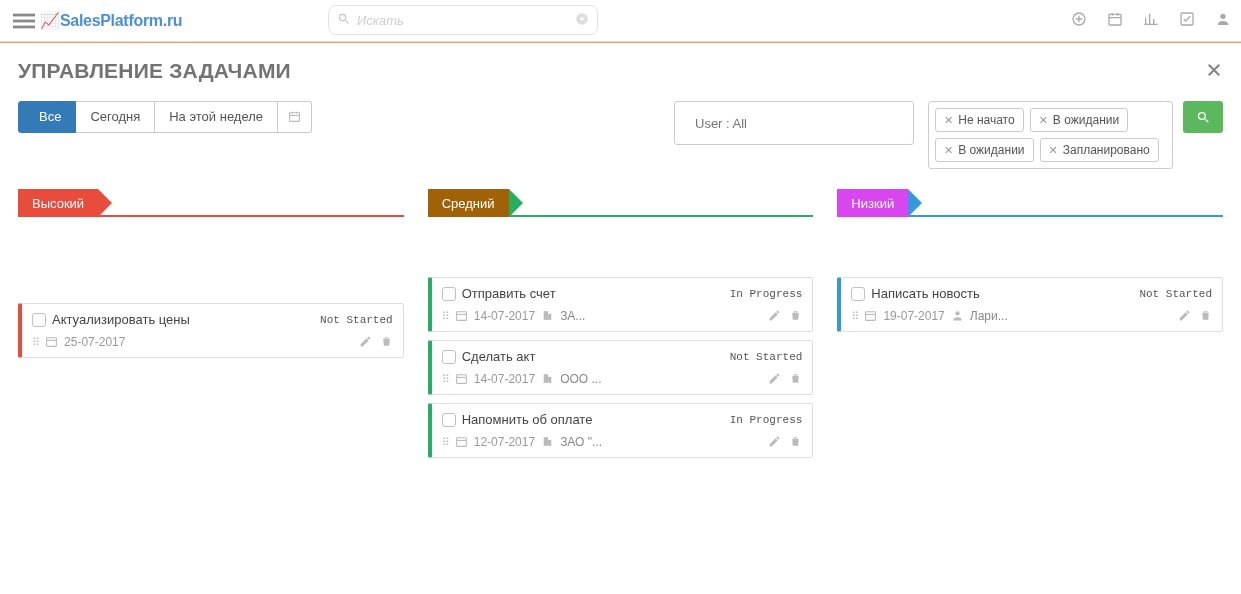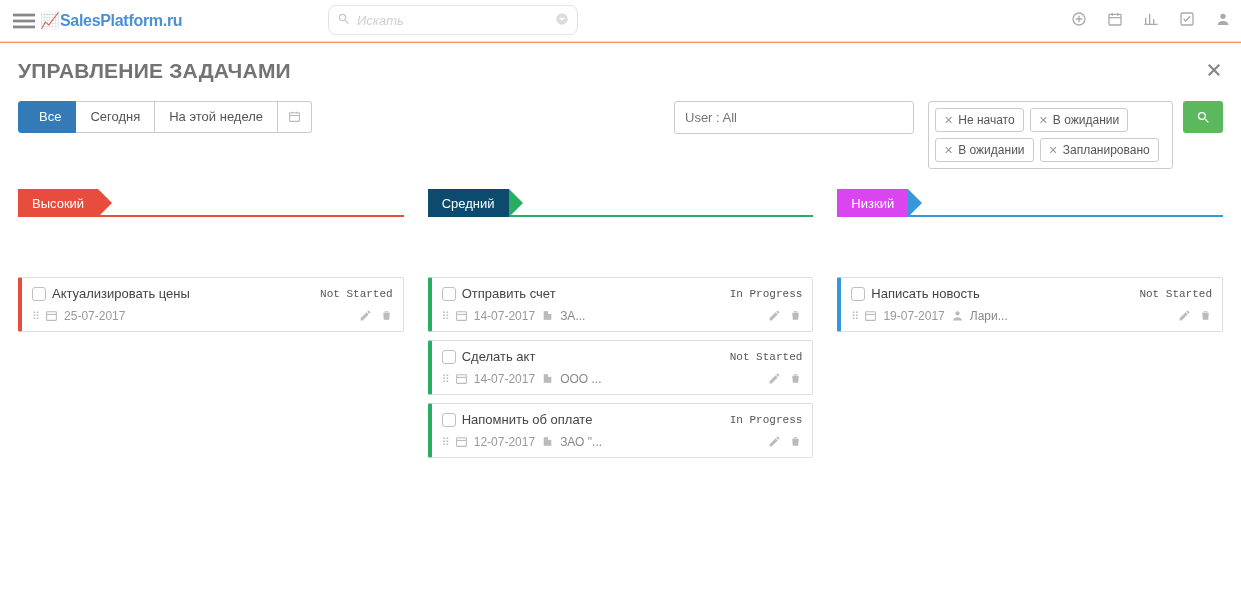--- a/index.html
+++ b/index.html
@@ -3,58 +3,58 @@
 <meta charset="utf-8">
 <style>
 * { box-sizing: border-box; margin: 0; padding: 0; }
 body { font-family: "Helvetica Neue", Arial, sans-serif; font-size: 13px; color: #555; background: #fff; width: 1241px; }
 .topbar { height: 42px; display: flex; align-items: center; border-bottom: 1px solid #dde0df; padding: 0 10px; position: relative; }
 .menu-btn { width: 28px; height: 28px; display: flex; align-items: center; justify-content: center; color: #888; cursor: pointer; }
 .menu-btn svg { width: 22px; height: 22px; }
 .logo-wrap { display: flex; align-items: center; margin-left: 2px; }
 .logo-icon { color: #4a8fd7; font-weight: bold; font-size: 16px; }
 .logo-text { color: #4a8fd7; font-weight: bold; font-size: 16px; letter-spacing: -0.3px; }
-.search-wrap { position: absolute; left: 328px; top: 5px; width: 250px; height: 30px; border: 1px solid #e3e3e3; border-radius: 8px; display: flex; align-items: center; padding: 0 8px; background: #fff; }
+.search-wrap { position: absolute; left: 328px; top: 5px; width: 270px; height: 30px; border: 1px solid #e3e3e3; border-radius: 8px; display: flex; align-items: center; padding: 0 8px; background: #fff; }
 .search-wrap .search-icon { color: #c6c6c6; margin-right: 6px; }
 .search-wrap input { border: none; outline: none; font-size: 13px; color: #777; flex: 1; background: transparent; }
 .search-wrap input::placeholder { color: #cfcfcf; font-style: italic; }
 .search-wrap .chev { color: #c6c6c6; }
 .top-right { margin-left: auto; display: flex; align-items: center; gap: 20px; color: #aaa; }
 .top-right .ticon { cursor: pointer; }
 .orange-line { height: 1px; background: #f29d62; width: 100%; }
 .page-head { display: flex; align-items: center; justify-content: space-between; padding: 16px 18px 10px 18px; }
 .page-title { font-size: 21px; font-weight: 700; color: #737373; letter-spacing: 0.2px; }
 .close-x { color: #888; cursor: pointer; }
 .close-x svg { width: 18px; height: 18px; }
 .controls-row { display: flex; align-items: flex-start; padding: 8px 18px 0 18px; gap: 10px; }
 .btn-group { display: flex; }
 .btn { border: 1px solid #ccc; background: #fff; padding: 6px 14px; font-size: 13px; cursor: pointer; color: #555; line-height: 18px; }
 .btn:first-child { border-radius: 3px 0 0 3px; }
 .btn:last-child { border-radius: 0 3px 3px 0; }
 .btn + .btn { border-left: none; }
 .btn.active { background: #337ab7; color: #fff; border-color: #337ab7; padding-left: 20px; }
 .btn.cal { padding: 6px 10px; }
 .flex-spacer { flex: 1; }
-.user-input { width: 240px; height: 33px; border: 1px solid #ccc; border-radius: 3px; padding: 0 10px; font-size: 13px; color: #a16207; outline: none; margin-right: 4px; }
+.user-input { width: 240px; height: 44px; border: 1px solid #ccc; border-radius: 3px; padding: 0 20px; font-size: 13px; color: #a16207; outline: none; margin-right: 4px; }
 .tag-box { border: 1px solid #ccc; border-radius: 3px; padding: 6px; display: flex; flex-wrap: wrap; gap: 6px; width: 245px; }
 .tag { border: 1px solid #ccc; border-radius: 3px; padding: 4px 8px; font-size: 12px; display: flex; align-items: center; gap: 5px; color: #555; cursor: pointer; background: #fff; }
 .tag .tx { color: #999; font-size: 11px; }
 .search-btn { width: 40px; height: 32px; background: #5cb85c; border: none; border-radius: 3px; color: #fff; cursor: pointer; display: flex; align-items: center; justify-content: center; }
 .columns { display: flex; gap: 24px; padding: 20px 18px; }
 .col { flex: 1; }
 .col-head { height: 28px; display: flex; align-items: stretch; }
 .col-tab { color: #fff; padding: 13px 14px; display: flex; align-items: center; font-size: 13px; position: relative; }
 .col-tab::after { content: ""; position: absolute; right: -14px; top: 0; width: 0; height: 0; border-top: 14px solid transparent; border-bottom: 14px solid transparent; }
 .col-line { flex: 1; border-bottom-width: 2px; border-bottom-style: solid; }
 .red .col-tab { background: #e74c3c; } .red .col-tab::after { border-left: 14px solid #e74c3c; } .red .col-line { border-color: #e74c3c; }
-.green .col-tab { background: #0c4a6e; } .green .col-tab::after { border-left: 14px solid #27ae60; } .green .col-line { border-color: #27ae60; }
+.green .col-tab { background: #a16207; } .green .col-tab::after { border-left: 14px solid #27ae60; } .green .col-line { border-color: #27ae60; }
 .blue .col-tab { background: #d946ef; } .blue .col-tab::after { border-left: 14px solid #3498db; } .blue .col-line { border-color: #3498db; }
 .card-list { margin-top: 60px; display: flex; flex-direction: column; gap: 8px; }
 .card { border: 1px solid #ddd; border-radius: 2px; border-left-width: 4px; padding: 8px 10px 8px 10px; background: #fff; }
-.red .card { border-left-color: #e74c3c; }
+.red .card { border-left-color: #e74c3c; margin-top: 26px; }
 .green .card { border-left-color: #27ae60; }
 .blue .card { border-left-color: #3498db; }
 .card-row1 { display: flex; align-items: center; gap: 6px; }
 .card-row1 .chk { width: 14px; height: 14px; border: 1px solid #c0c0c0; border-radius: 3px; cursor: pointer; flex-shrink: 0; }
 .card-title { color: #444; font-size: 13px; }
 .card-status { margin-left: auto; color: #555; font-size: 11px; font-family: Liberation Mono, monospace; }
 .card-row2 { display: flex; align-items: center; gap: 6px; margin-top: 8px; color: #999; font-size: 12px; }
 .dots { color: #bbb; cursor: grab; font-size: 11px; letter-spacing: -1px; line-height: 7px; }
 .card-row2 .right { margin-left: auto; display: flex; gap: 8px; color: #bbb; }
 .mini-ic { color: #bbb; }

